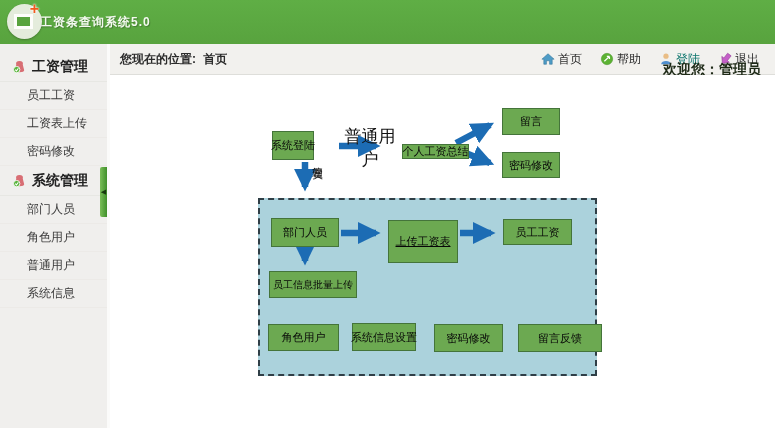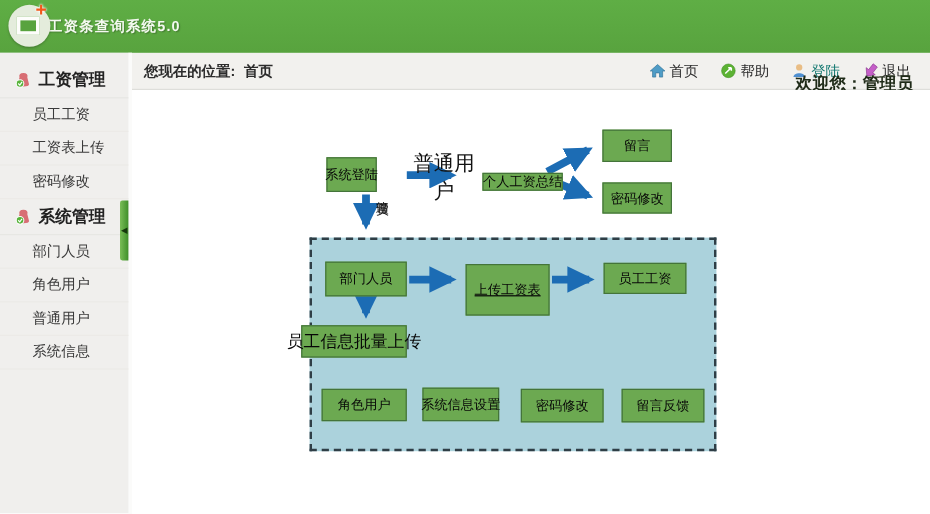--- a/index.html
+++ b/index.html
@@ -48,25 +48,25 @@
   .dashedbox{position:absolute;left:148px;top:123px;width:339px;height:178px;background:var(--panel_blue);border:2px dashed #2f3e46;z-index:1;}
   .arrows{position:absolute;left:0;top:0;z-index:2;}
   .node{position:absolute;background:var(--node_green);border:1px solid var(--node_border);color:#070707;font-size:11px;display:flex;align-items:center;justify-content:center;white-space:nowrap;z-index:3;text-align:center;}
   .n-syslogin{left:162px;top:56px;width:42px;height:29px;}
   .n-summary{left:292px;top:57px;width:67px;height:15px;margin-top:12px;}
   .n-message{left:392px;top:33px;width:58px;height:27px;}
   .n-pwdtop{left:392px;top:77px;width:58px;height:26px;}
   .n-dept{left:161px;top:143px;width:68px;height:29px;}
   .n-upload{left:278px;top:145px;width:70px;height:43px;text-decoration:underline;}
   .n-empsal{left:393px;top:144px;width:69px;height:26px;}
-  .n-batch{left:141px;top:196px;width:88px;height:27px;font-size:14px;}
+  .n-batch{left:159px;top:196px;width:88px;height:27px;font-size:10px;}
   .n-role{left:158px;top:249px;width:71px;height:27px;}
   .n-sysinfo{left:242px;top:248px;width:64px;height:28px;}
   .n-pwdbot{left:324px;top:249px;width:69px;height:28px;}
-  .n-feedback{left:408px;top:249px;width:69px;height:28px;}
+  .n-feedback{left:408px;top:249px;width:84px;height:28px;}
   .edge-label{position:absolute;font-size:17px;color:#111;z-index:4;}
   .el-normal{left:230px;top:50px;width:60px;text-align:center;}
   .el-admin{left:201px;top:84px;writing-mode:vertical-rl;text-orientation:upright;font-size:10.5px;letter-spacing:1px;}
 </style>
 </head>
 <body>
 
 <div class="app">
 
   <div class="header">

